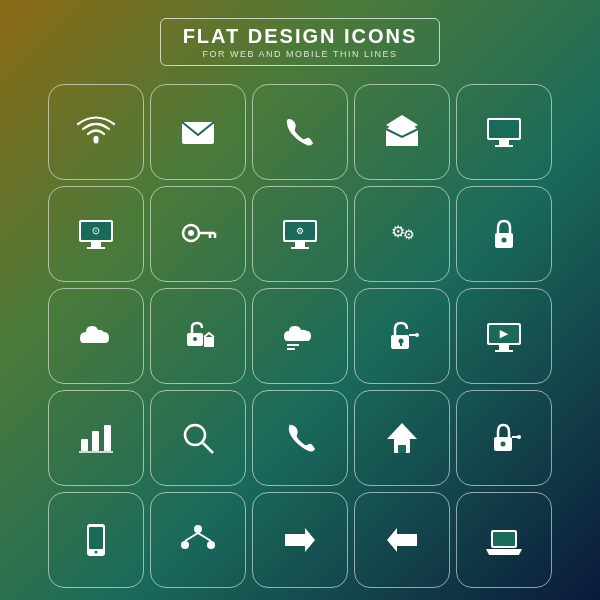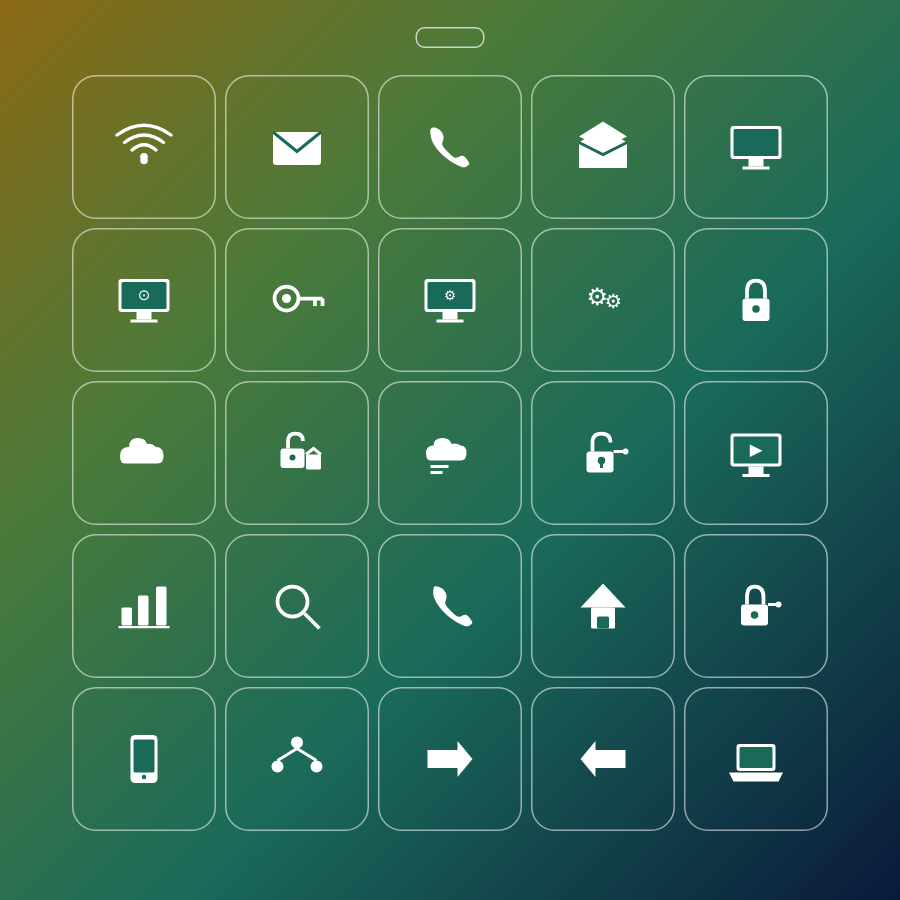--- a/index.html
+++ b/index.html
@@ -54,20 +54,22 @@
     .icon-box svg {
       width: 42px;
       height: 42px;
       fill: white;
     }
   </style>
 </head>
 <body>
 
 <div class="header">
+  <div class="header-title">FLAT DESIGN ICONS</div>
+  <div class="header-subtitle">FOR WEB AND MOBILE THIN LINES</div>
 </div>
 
 <div class="icons-grid">
 
   <div class="icon-box">
     <svg viewBox="0 0 42 42" fill="white">
       <path d="M21 30 a2.5 2.5 0 1 1 0.001 0"></path>
       <path d="M21 30 m0 0 a2.5 2.5 0 1 0-0.001 0" fill="white"></path>
       <circle cx="21" cy="30" r="2.5"></circle>
       <path d="M13 23 Q21 16 29 23" stroke="white" stroke-width="2.2" fill="none" stroke-linecap="round"></path>

